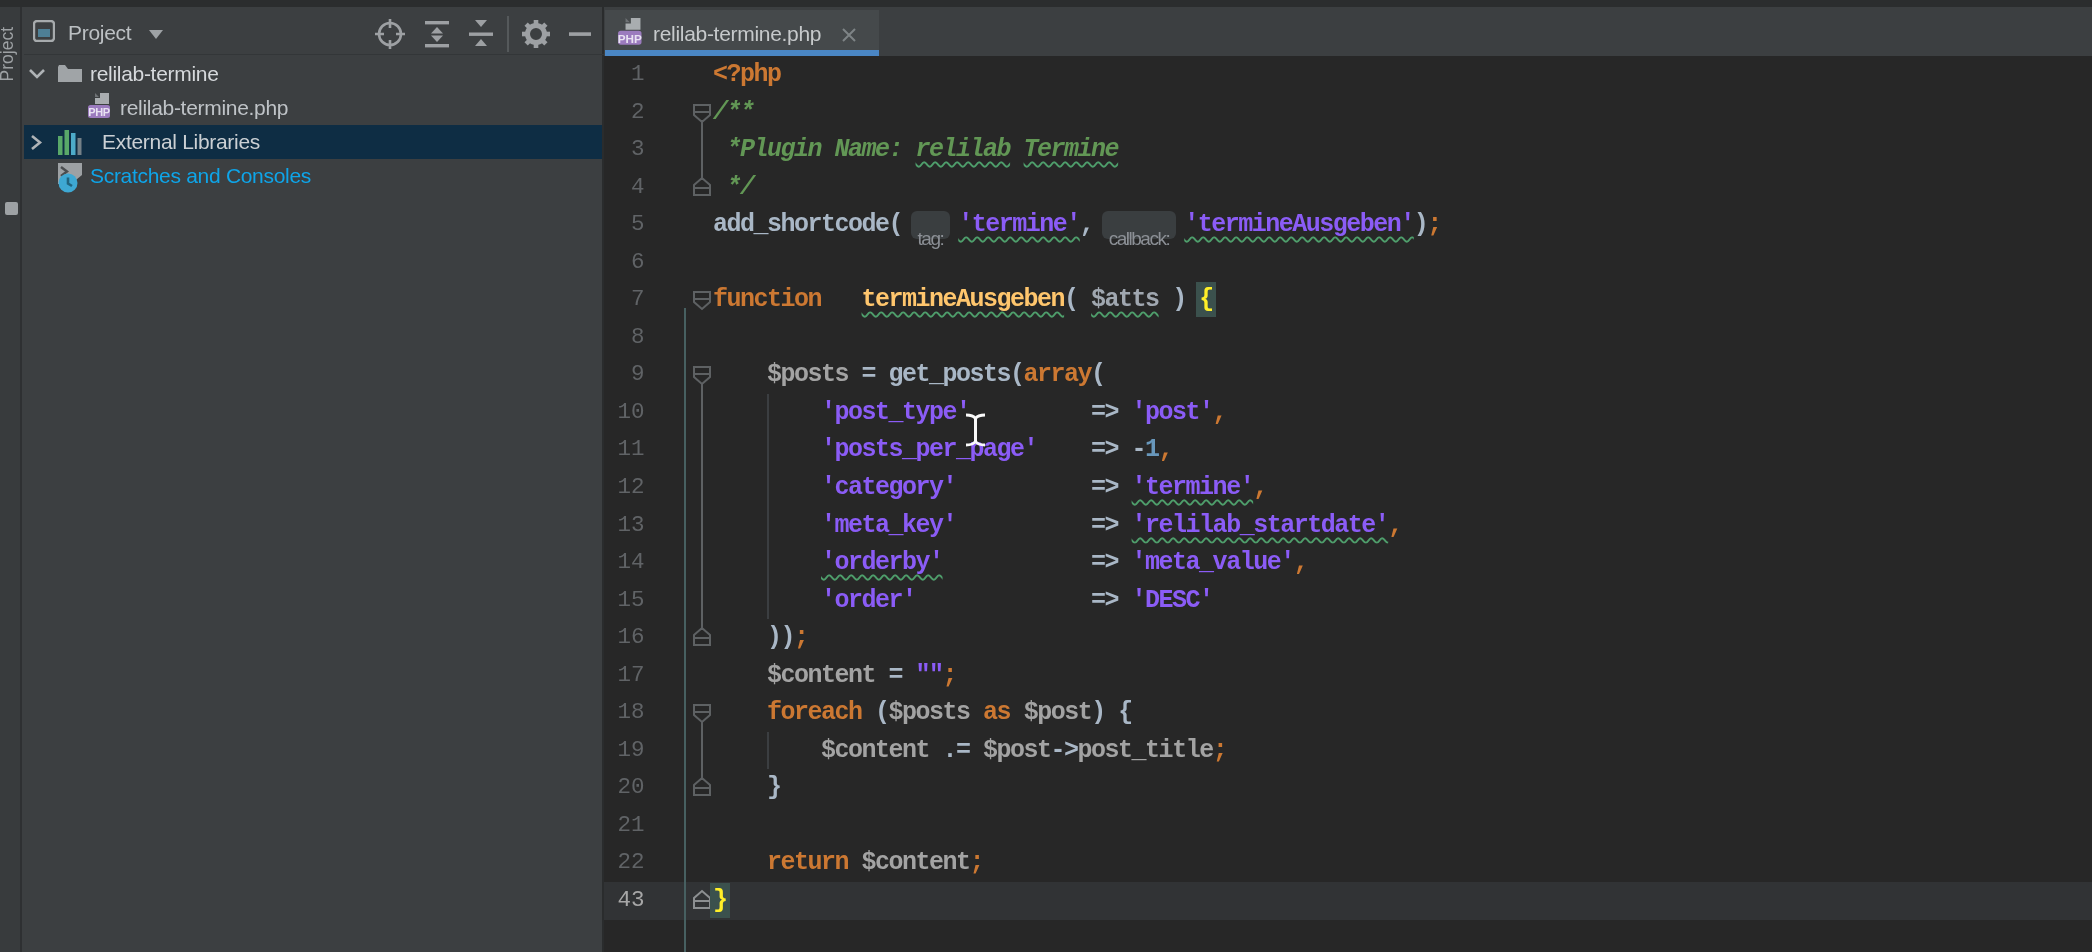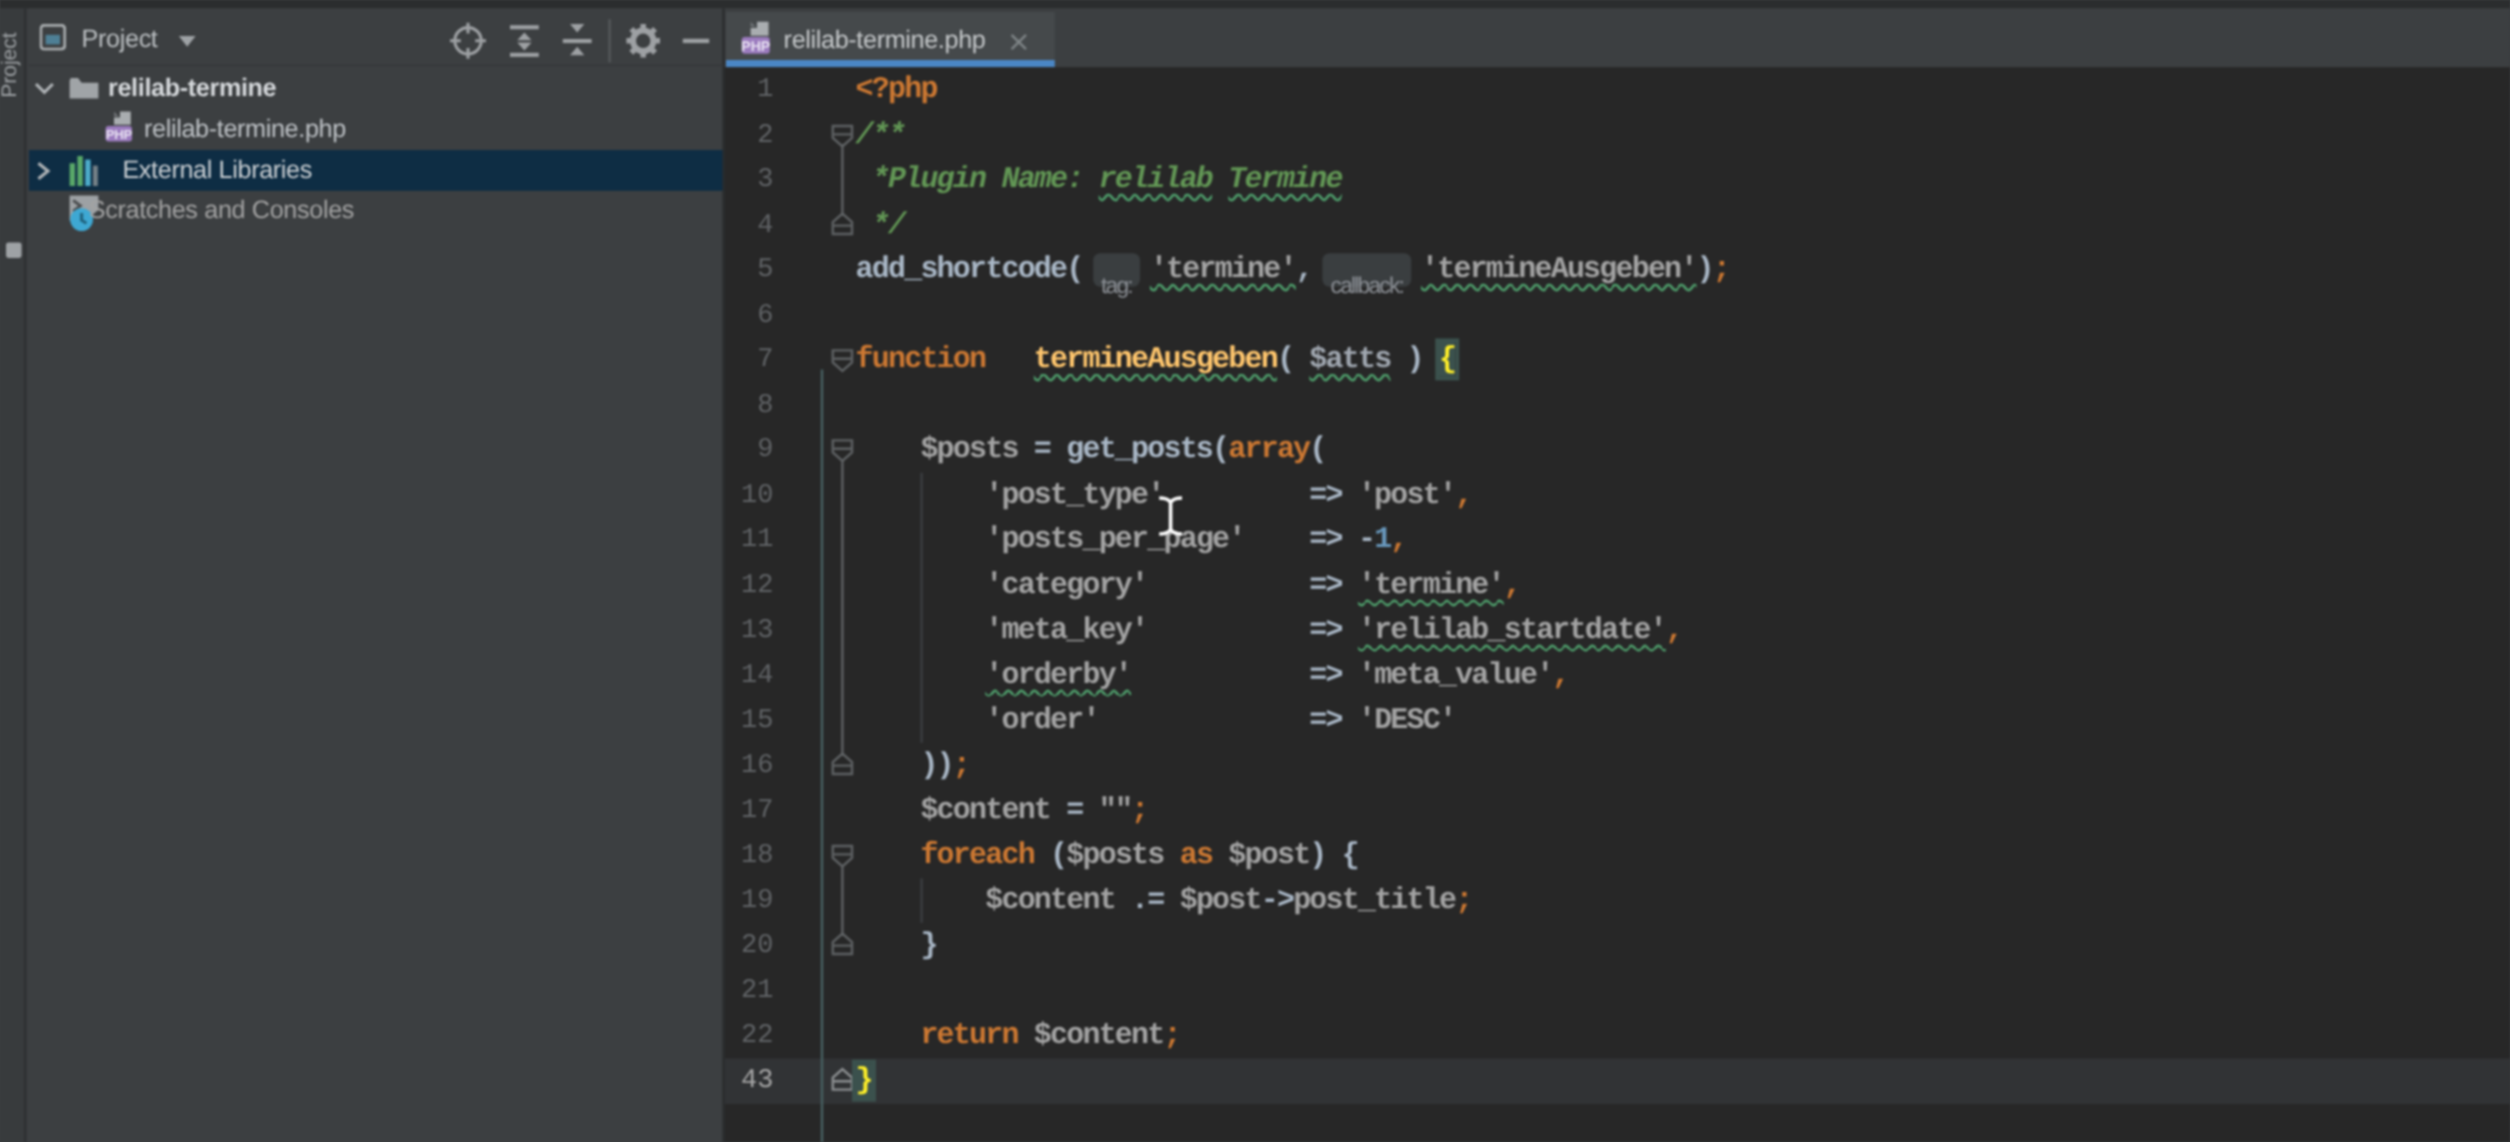--- a/index.html
+++ b/index.html
@@ -13,21 +13,21 @@
 #hdrline{left:24px;top:54px;width:580px;height:1px;background:#333638}
 #ptitle{left:44px;top:14px;font-size:21px;color:#BCC0C3;letter-spacing:-0.3px}
 #editor{left:604px;top:56px;width:1488px;height:896px;background:#272727}
 #tabbar{left:604px;top:7px;width:1488px;height:49px;background:#3C3F41}
 #tab{left:1px;top:3px;width:274px;height:46px;background:#45494B}
 #tabu{left:1px;top:43px;width:274px;height:6px;background:#4A86C4}
 #tablabel{left:48px;top:12px;font-size:21px;color:#C6C9CB;letter-spacing:-0.3px}
 #curline{left:0px;top:826px;width:1488px;height:38px;background:#313335}
 #gutter{left:0px;top:0px;width:38px;font-family:"Liberation Mono",monospace;font-size:22.5px;line-height:37.545px;color:#606366;text-align:right;white-space:pre}
 #code{left:109px;top:0px;font-family:"Liberation Mono",monospace;font-weight:bold;font-size:25px;letter-spacing:-1.5px;line-height:37.545px;color:#A9B7C6;white-space:pre}
-.o{color:#CC7832}.s{color:#a3a3a3}.n{color:#6897BB}.v{color:#a3a3a3}.fy{color:#FFC66D}
+.o{color:#CC7832}.s{color:#8b5cf6}.n{color:#6897BB}.v{color:#a3a3a3}.fy{color:#FFC66D}
 .c{color:#629755;font-style:italic}.gv{color:#A0A7B0}
 .sq{text-decoration-line:underline;text-decoration-style:wavy;text-decoration-color:#4E9E6B;text-decoration-thickness:2px;text-underline-offset:5px}
 .mb{color:#FFEF28;background:#3B514D;box-shadow:0 0 0 3px #3B514D}
 .chip{display:inline-block;background:#3A3E40;color:#8C9096;font-family:"Liberation Sans",sans-serif;font-size:19px;font-weight:normal;line-height:27px;height:28px;border-radius:6px;padding:14px 7px;margin:0 8px 0 -5px;vertical-align:middle}
 .g1{left:163px;top:338px;width:2px;height:225px;background:#3B3E41}
 .g2{left:163px;top:676px;width:2px;height:37px;background:#3B3E41}
 .tree{font-size:21px;letter-spacing:-0.3px}
 .row{position:absolute;left:0;width:580px;height:34px;line-height:34px;white-space:nowrap}
 #sel{left:0;top:118px;width:580px;height:34px;background:#0E2D44}
 </style></head><body>
@@ -77,21 +77,21 @@
   </svg>
   <div class="tree">
     <div class="abs" id="sel"></div>
     <div class="row" style="top:50px">
       <svg class="abs" style="left:4px;top:10px" width="18" height="14">
           <path d="M2 3 L9 10 L16 3" stroke="#AFB3B6" stroke-width="2.6" fill="none"></path>
         </svg>
       <svg class="abs" style="left:33px;top:6px" width="26" height="21">
           <path d="M1 4 L1 19 L25 19 L25 6 L11 6 L8 2 L2 2 Z" fill="#A0A4A7"></path>
         </svg>
-      <span style="position:absolute;left:66px;font-weight:bold;color:#D6D9DC">relilab-termine</span>
+      <span style="position:absolute;left:66px;font-weight:normal;color:#D6D9DC">relilab-termine</span>
     </div>
     <div class="row" style="top:84px">
       <svg class="abs" style="left:63px;top:1px" width="30" height="30" viewBox="0 0 30 30">
           <path d="M8 1 L22 1 L22 12 L8 12 L8 6 L13 6 L13 1 Z" fill="#A9ADB0"></path>
           <path d="M8 1 L8 5 L12 5 Z" fill="#6E7275"></path>
           <rect x="1" y="13" width="22" height="13" rx="2.5" fill="#9B7BBE"></rect>
           <text x="12" y="24" font-size="11" font-weight="bold" fill="#E8E2F2" text-anchor="middle" font-family="Liberation Sans">PHP</text>
         </svg>
       <span style="position:absolute;left:96px;color:#BFC3C7">relilab-termine.php</span>
     </div>
@@ -107,21 +107,21 @@
         </svg>
       <span style="position:absolute;left:78px;color:#CBD0D4">External Libraries</span>
     </div>
     <div class="row" style="top:152px">
       <svg class="abs" style="left:33px;top:3px" width="30" height="32" viewBox="0 0 30 32">
         <path d="M1 1 L25 1 L25 13 L14 22 L1 22 Z" fill="#9DA1A4"></path>
         <path d="M4 5 L10 9.5 L4 14" stroke="#4A4D4F" stroke-width="2.4" fill="none"></path>
         <circle cx="11" cy="21" r="9.5" fill="#3EA8D3"></circle>
         <path d="M11 15.5 L11 21.5 L15 24" stroke="#20637E" stroke-width="2.6" fill="none"></path>
       </svg>
-      <span style="position:absolute;left:50px;color:#a3a3a3">Scratches and Consoles</span>
+      <span style="position:absolute;left:66px;color:#0ea5e9">Scratches and Consoles</span>
     </div>
   </div>
 </div>
 <div class="abs" id="pborder"></div>
 <div class="abs" style="left:604px;top:54px;width:1488px;height:2px;background:#333537"></div>
 <div class="abs" id="tabbar">
   <div class="abs" id="tab">
     <svg class="abs" style="left:12px;top:6px" width="32" height="34" viewBox="0 0 30 30">
         <path d="M8 1 L22 1 L22 12 L8 12 L8 6 L13 6 L13 1 Z" fill="#A9ADB0"></path>
         <path d="M8 1 L8 5 L12 5 Z" fill="#6E7275"></path>

